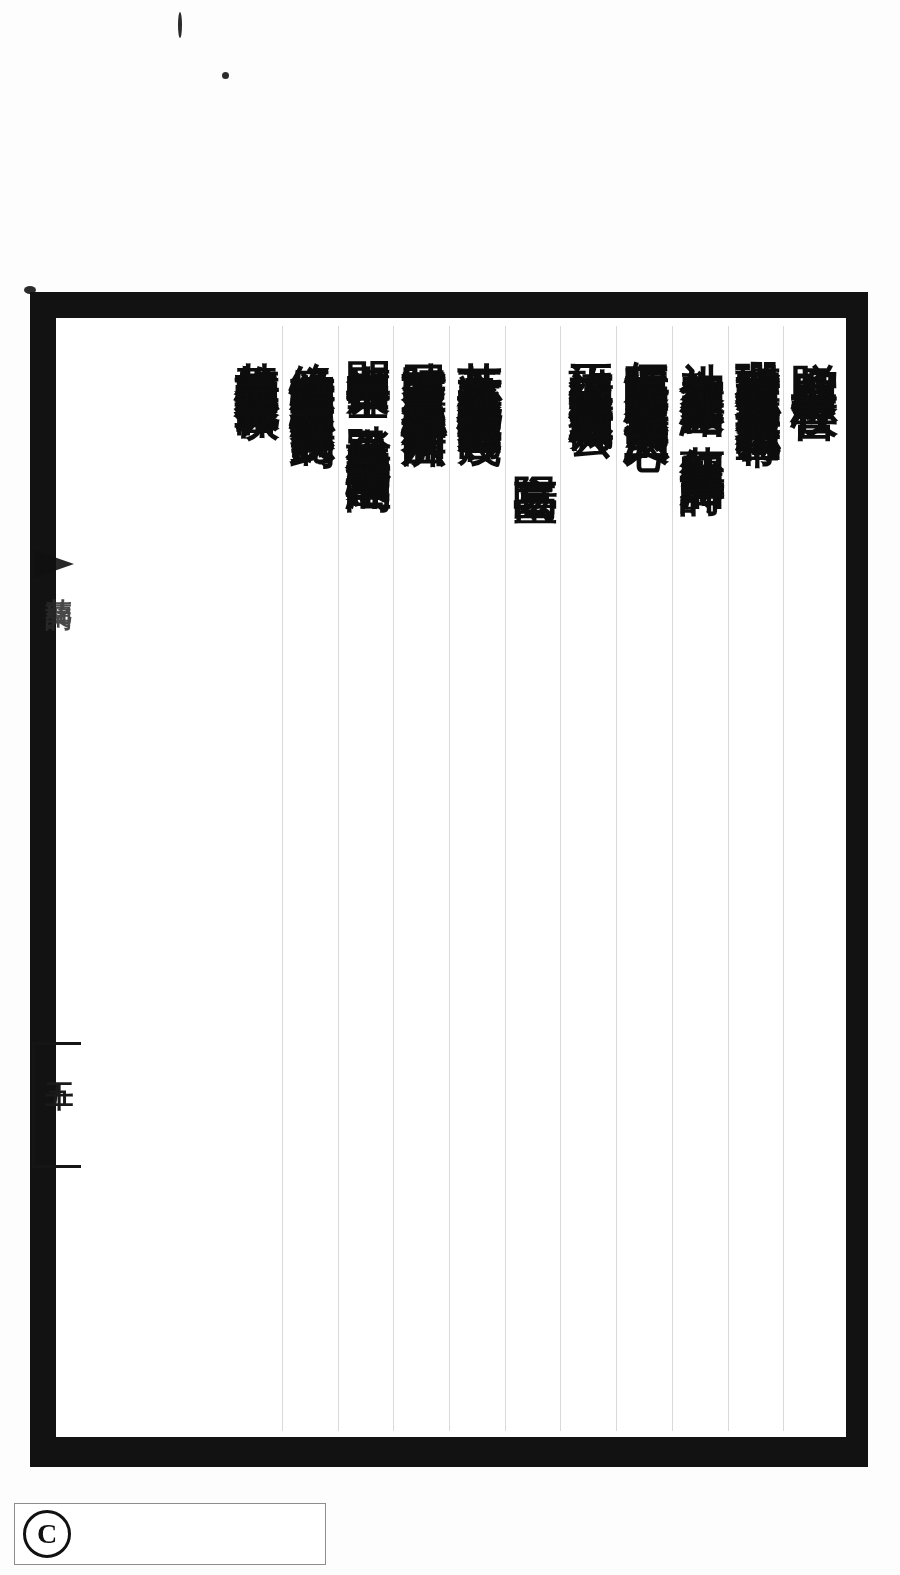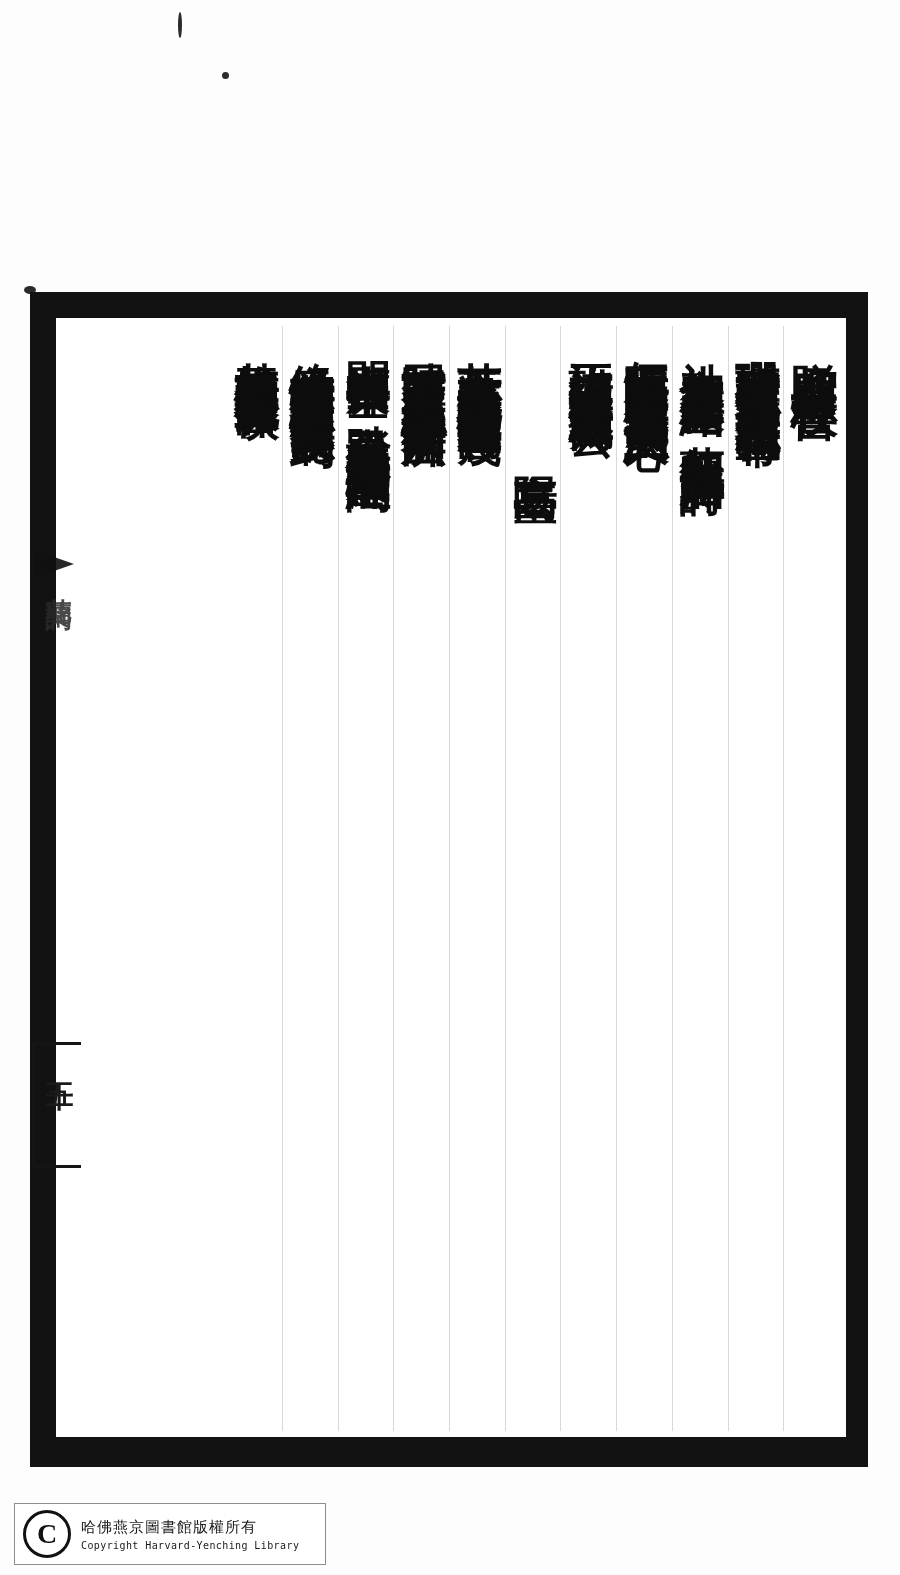--- a/index.html
+++ b/index.html
@@ -257,19 +257,15 @@
 
   <div id="banxin">
     <div id="banxin-fish"></div>
     <div id="banxin-label">花蘗詞</div>
     <div id="page-number-box"></div>
     <div id="page-number">十五</div>
   </div>
 
   <div id="copyright-stamp">
     <div id="copyright-circle">C</div>
-    <div id="copyright-lines">
-      <div id="copyright-cn">哈佛燕京圖書館版權所有</div>
-      <div id="copyright-en">Copyright Harvard-Yenching Library</div>
-    </div>
   </div>
 
 </div>
 
 </body></html>

